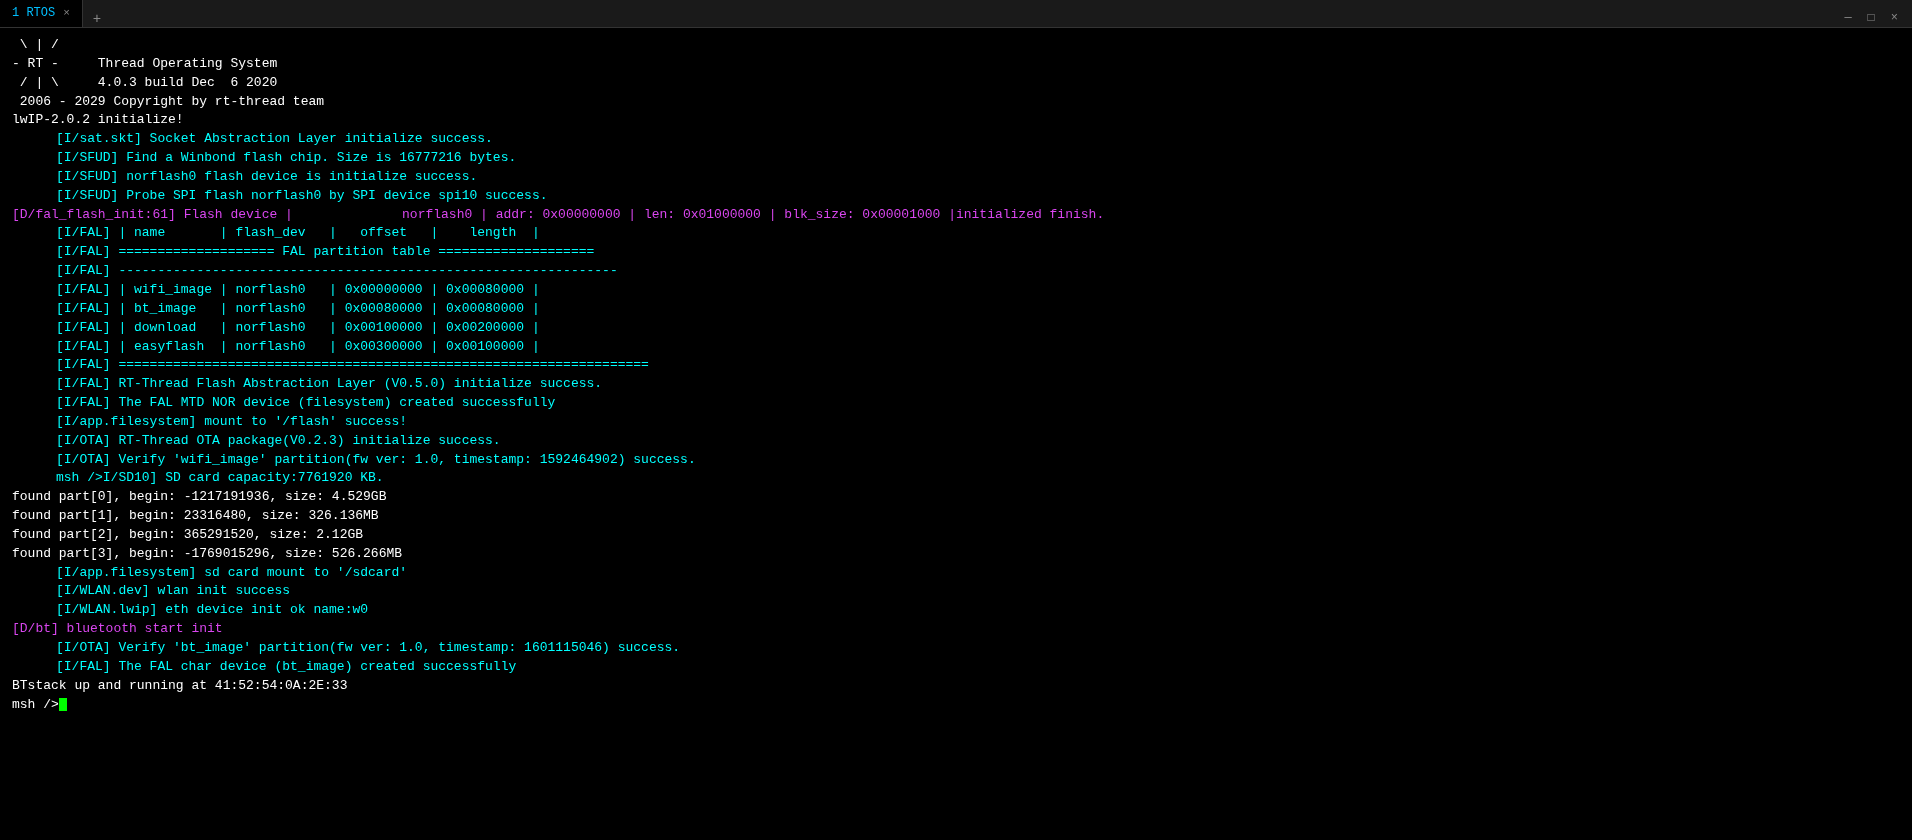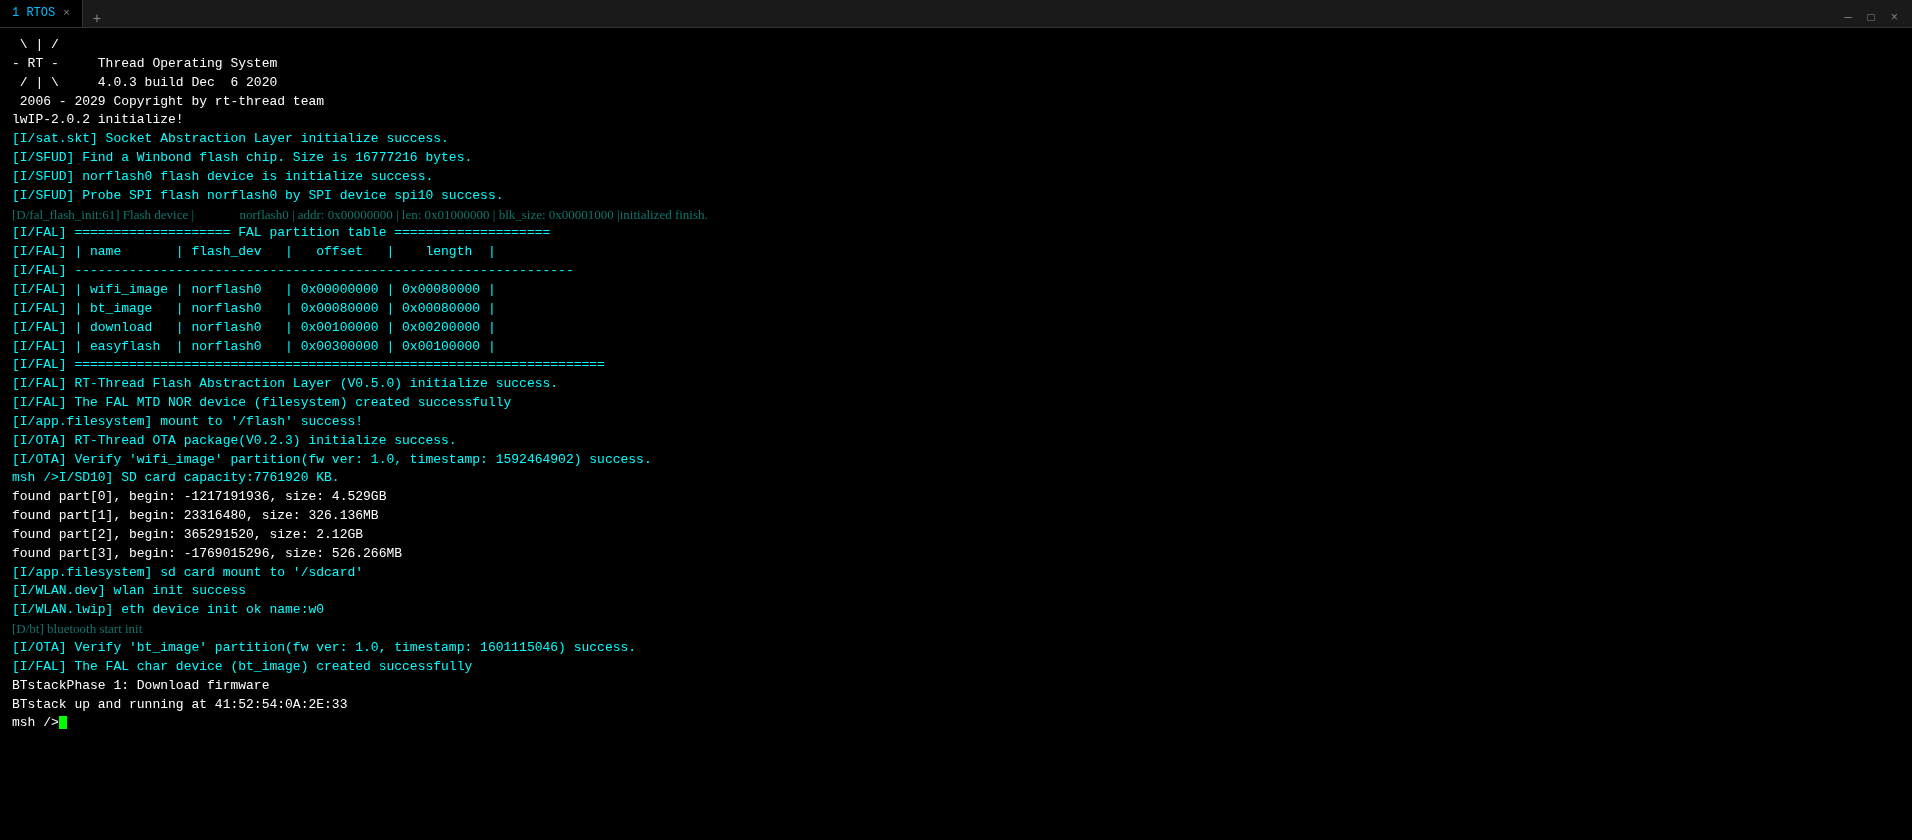--- a/index.html
+++ b/index.html
@@ -67,22 +67,22 @@
       cursor: pointer;
     }
 
     .terminal {
       padding: 8px 12px;
       line-height: 1.45;
       height: calc(840px - 28px);
       overflow: hidden;
     }
 
-    .cyan { color: #00ffff; }
-    .green { color: #0f766e; font-family: Liberation Serif, serif; }
+    .cyan { color: #00ffff; margin-left: 44px; }
+    .green { color: #d946ef; }
     .white { color: #ffffff; }
 
     .line {
       white-space: pre;
       display: block;
     }
   </style>
 <style>@keyframes blink { 0%,100%{opacity:1} 50%{opacity:0} }</style></head>
 <body>
 
@@ -103,22 +103,22 @@
 <span class="line white"> \ | /</span>
     <span class="line white">- RT -     Thread Operating System</span>
     <span class="line white"> / | \     4.0.3 build Dec  6 2020</span>
     <span class="line white"> 2006 - 2029 Copyright by rt-thread team</span>
     <span class="line white">lwIP-2.0.2 initialize!</span>
     <span class="line cyan">[I/sat.skt] Socket Abstraction Layer initialize success.</span>
     <span class="line cyan">[I/SFUD] Find a Winbond flash chip. Size is 16777216 bytes.</span>
     <span class="line cyan">[I/SFUD] norflash0 flash device is initialize success.</span>
     <span class="line cyan">[I/SFUD] Probe SPI flash norflash0 by SPI device spi10 success.</span>
     <span class="line green">[D/fal_flash_init:61] Flash device |              norflash0 | addr: 0x00000000 | len: 0x01000000 | blk_size: 0x00001000 |initialized finish.</span>
+    <span class="line cyan">[I/FAL] | name       | flash_dev   |   offset   |    length  |</span>
     <span class="line cyan">[I/FAL] ==================== FAL partition table ====================</span>
-    <span class="line cyan">[I/FAL] | name       | flash_dev   |   offset   |    length  |</span>
     <span class="line cyan">[I/FAL] ----------------------------------------------------------------</span>
     <span class="line cyan">[I/FAL] | wifi_image | norflash0   | 0x00000000 | 0x00080000 |</span>
     <span class="line cyan">[I/FAL] | bt_image   | norflash0   | 0x00080000 | 0x00080000 |</span>
     <span class="line cyan">[I/FAL] | download   | norflash0   | 0x00100000 | 0x00200000 |</span>
     <span class="line cyan">[I/FAL] | easyflash  | norflash0   | 0x00300000 | 0x00100000 |</span>
     <span class="line cyan">[I/FAL] ====================================================================</span>
     <span class="line cyan">[I/FAL] RT-Thread Flash Abstraction Layer (V0.5.0) initialize success.</span>
     <span class="line cyan">[I/FAL] The FAL MTD NOR device (filesystem) created successfully</span>
     <span class="line cyan">[I/app.filesystem] mount to '/flash' success!</span>
     <span class="line cyan">[I/OTA] RT-Thread OTA package(V0.2.3) initialize success.</span>
@@ -127,17 +127,16 @@
     <span class="line white">found part[0], begin: -1217191936, size: 4.529GB</span>
     <span class="line white">found part[1], begin: 23316480, size: 326.136MB</span>
     <span class="line white">found part[2], begin: 365291520, size: 2.12GB</span>
     <span class="line white">found part[3], begin: -1769015296, size: 526.266MB</span>
     <span class="line cyan">[I/app.filesystem] sd card mount to '/sdcard'</span>
     <span class="line cyan">[I/WLAN.dev] wlan init success</span>
     <span class="line cyan">[I/WLAN.lwip] eth device init ok name:w0</span>
     <span class="line green">[D/bt] bluetooth start init</span>
     <span class="line cyan">[I/OTA] Verify 'bt_image' partition(fw ver: 1.0, timestamp: 1601115046) success.</span>
     <span class="line cyan">[I/FAL] The FAL char device (bt_image) created successfully</span>
-    <span class="line white">BTstackPhase 1: Download firmware</span>
     <span class="line white">BTstack up and running at 41:52:54:0A:2E:33</span>
     <span class="line white"></span>
     <span class="line white">msh /&gt;<span style="display: inline-block; width: 8px; height: 13px; background: rgb(0, 255, 0); vertical-align: middle; animation: 1s step-end 0s infinite normal none running blink;"></span></span>
   </div>
 
 </body></html>

